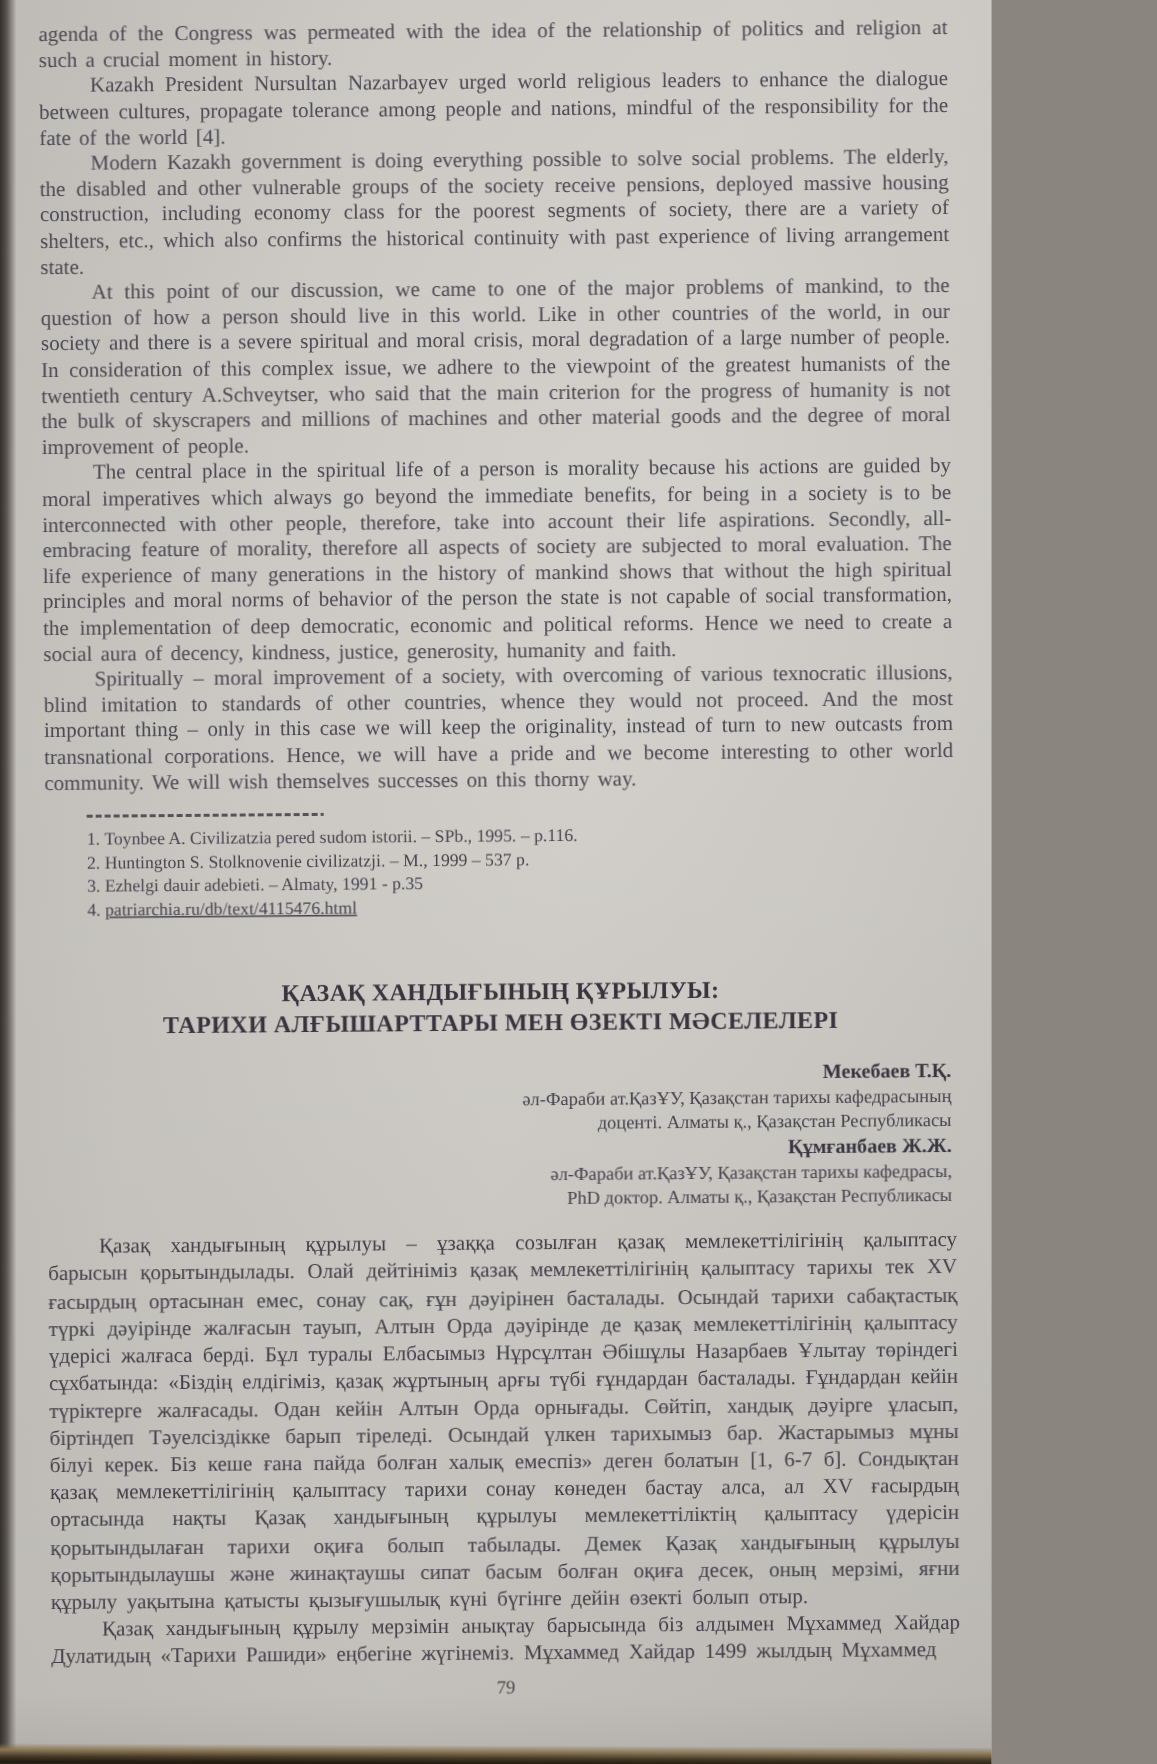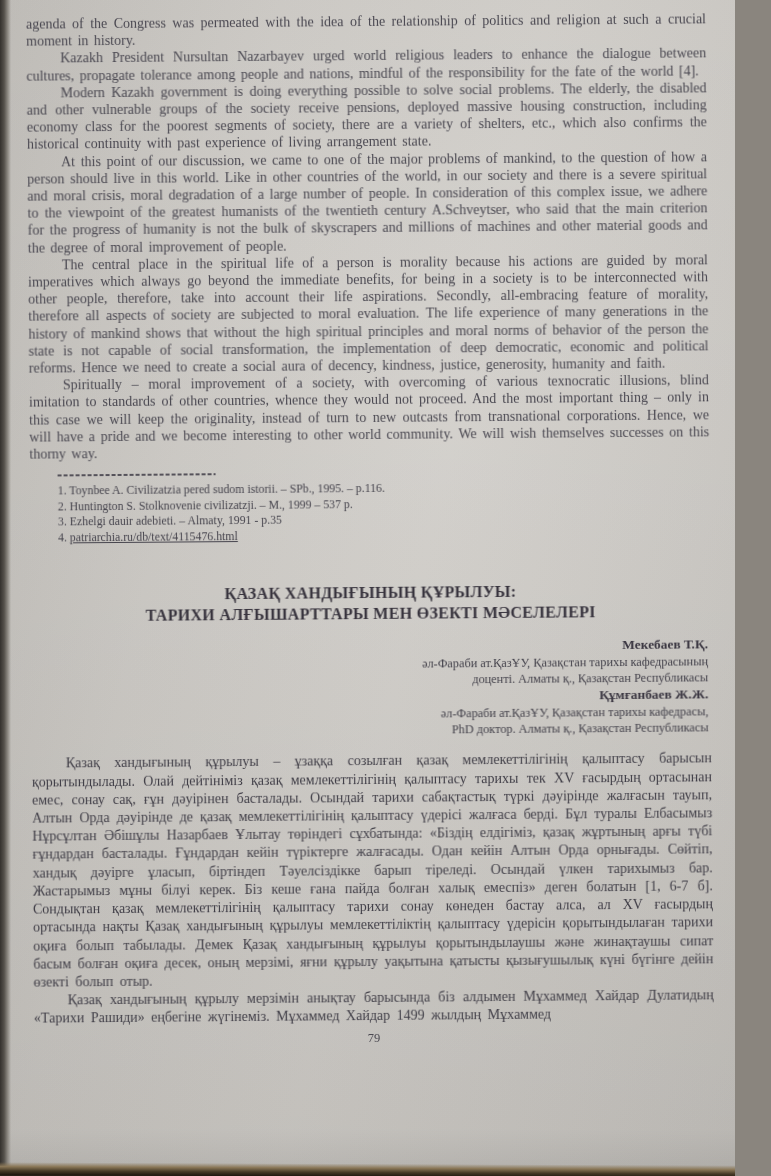--- a/index.html
+++ b/index.html
@@ -2,23 +2,22 @@
 <html><head>
 <meta charset="utf-8">
 <style>
   html, body { margin:0; padding:0; }
   body {
     width:771px; height:1176px; overflow:hidden;
     background:#8a857e;
     font-family:"Liberation Serif", serif;
   }
   .photo {
-    position:relative; width:720px; height:1176px; overflow:hidden;
+    position:relative; width:661px; height:1176px; overflow:hidden;
     background:linear-gradient(103deg, #c7c4bf 0%, #d2cfca 28%, #d6d3ce 55%, #d1cec9 82%, #cdcac5 100%);
-    padding-left:15px;
   }
   .photo::after { 
     content:""; position:absolute; inset:0; pointer-events:none;
     background:
       radial-gradient(120% 90% at 60% 35%, rgba(255,255,255,0.10), rgba(0,0,0,0.05) 90%),
       linear-gradient(to bottom, rgba(0,0,0,0.02), rgba(0,0,0,0.06) 96%, rgba(0,0,0,0.12) 100%);
   }
   .edge-left {
     position:absolute; left:0; top:0; width:11px; height:100%; z-index:3;
     background:linear-gradient(to right, #34312d 0%, #56524c 38%, #8d8982 70%, rgba(205,202,197,0) 100%);

